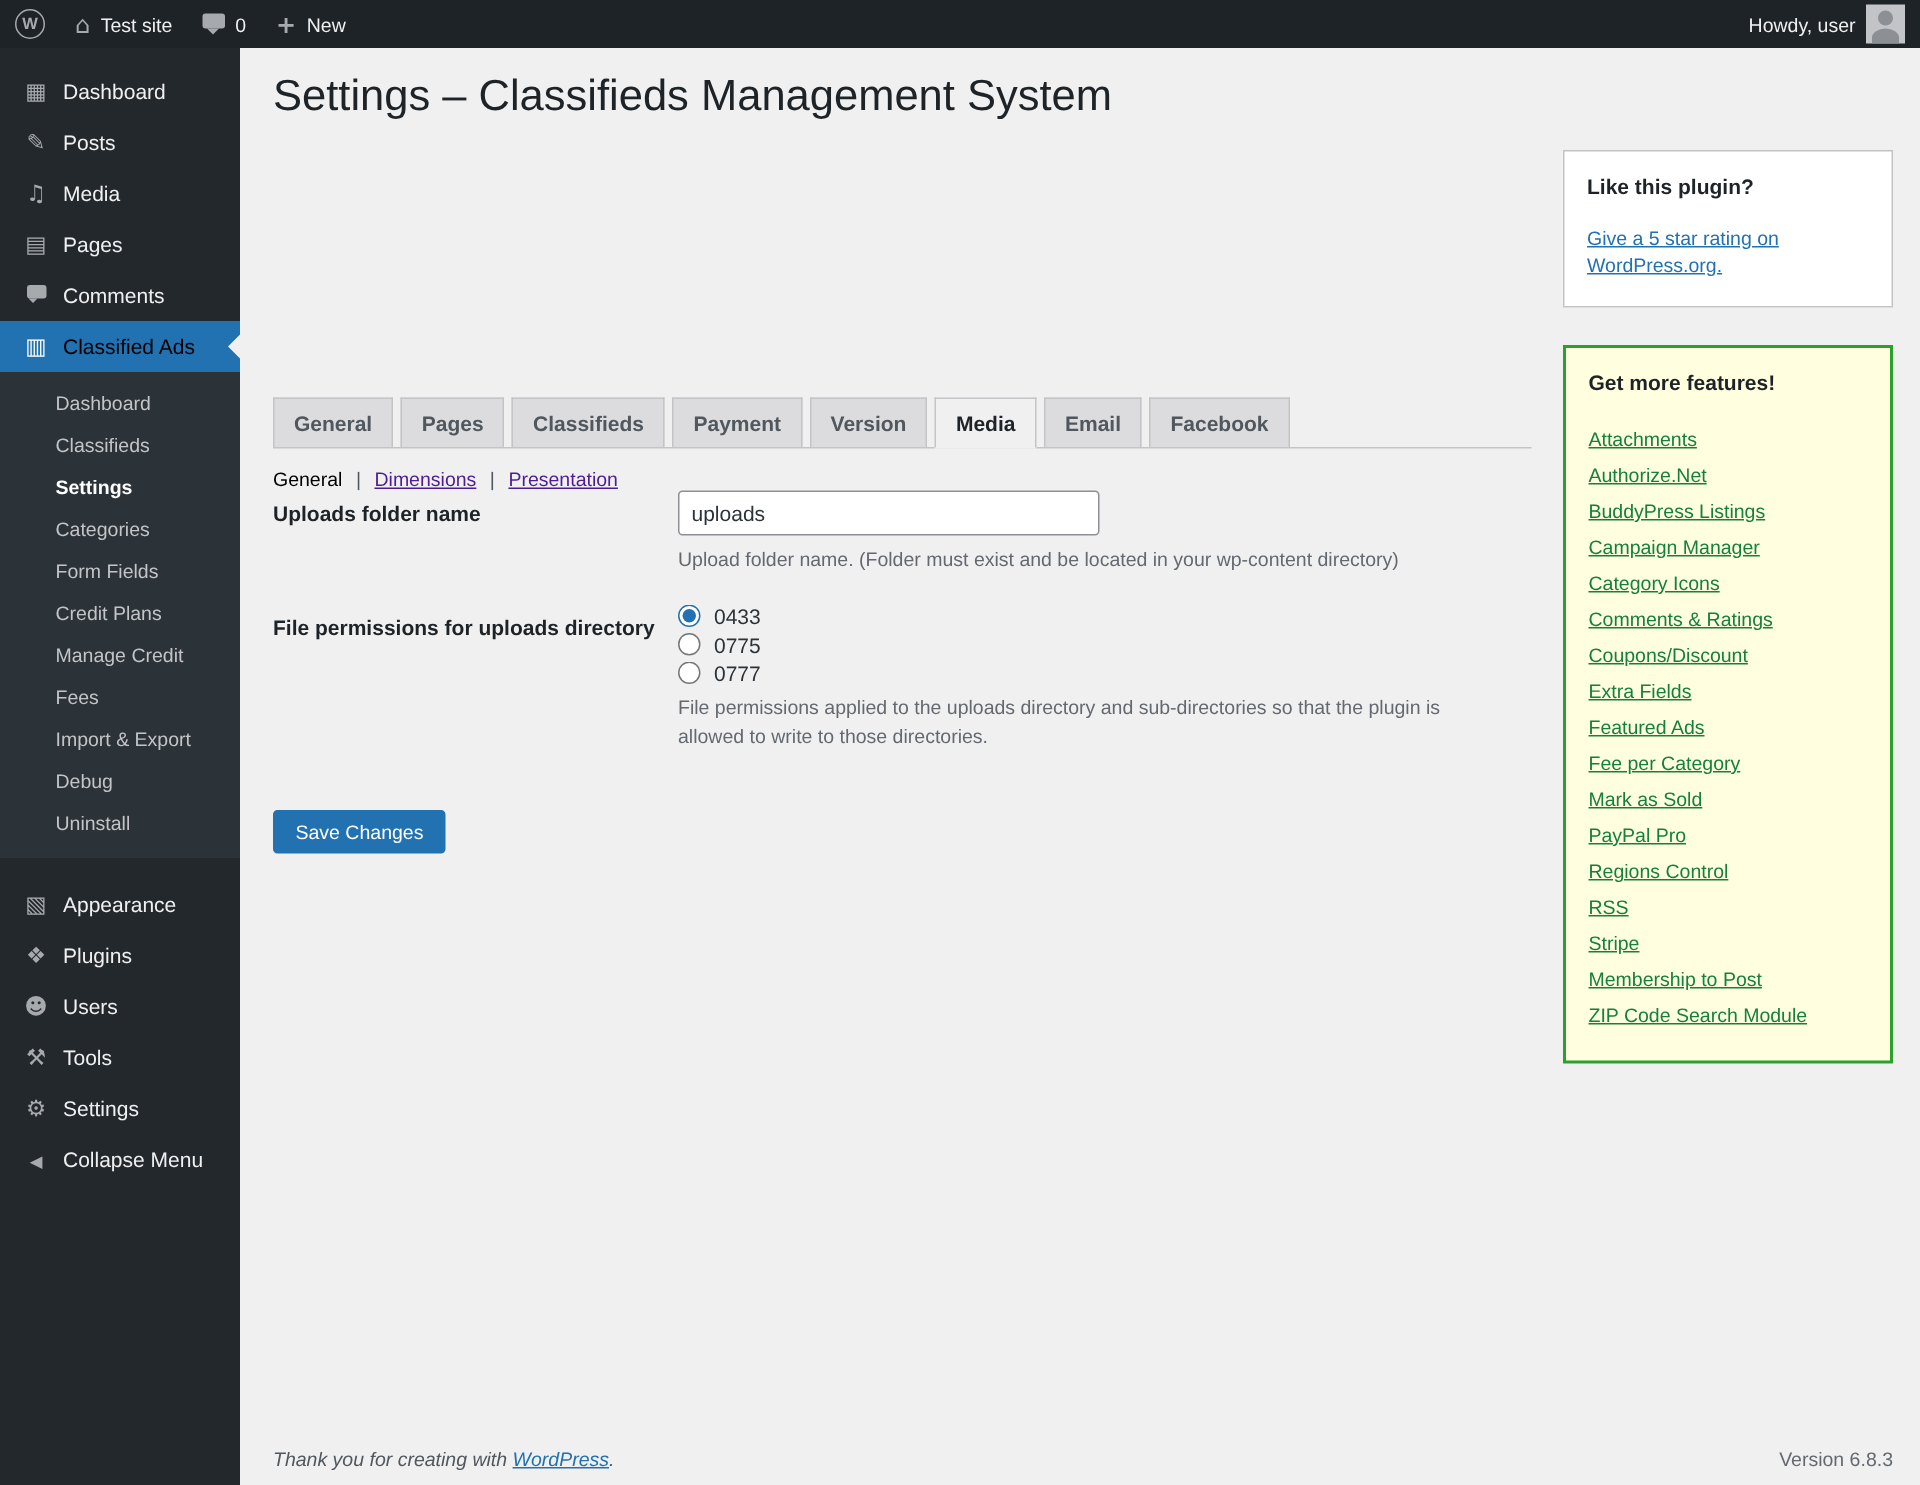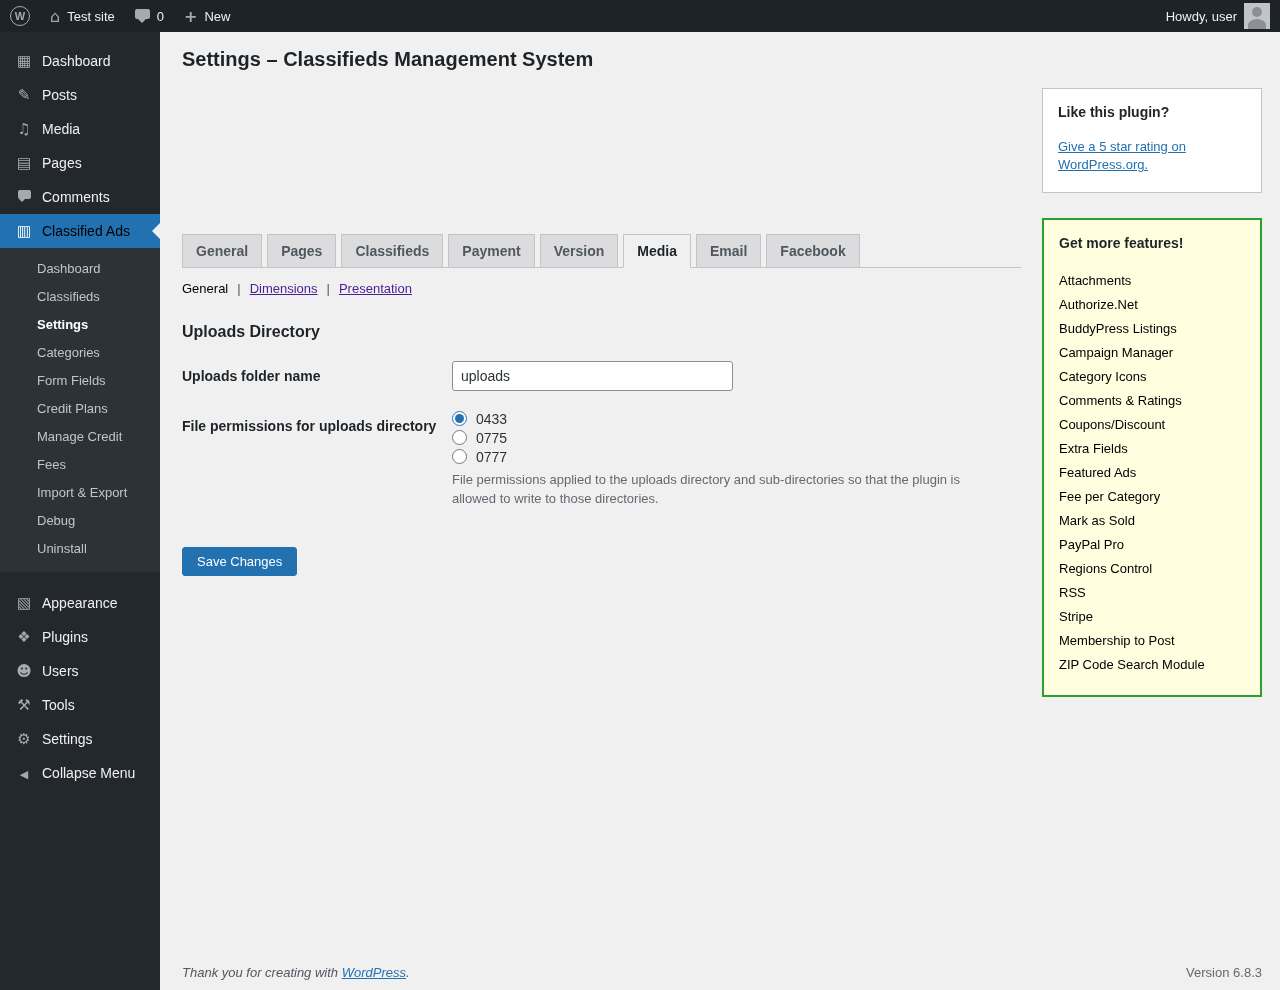--- a/index.html
+++ b/index.html
@@ -63,21 +63,21 @@
   .menu-item.active::after {
     content:""; position:absolute; right:0; top:50%; margin-top:-8px;
     border:8px solid transparent; border-right-color:#f0f0f1;
   }
   .submenu { background:#2c3338; padding:7px 0 9px; }
   .submenu-item { padding:6px 12px 6px 37px; font-size:13px; line-height:16px; color:#c3c4c7; cursor:pointer; }
   .submenu-item.active { color:#fff; font-weight:700; }
 
   
   #content { margin-left:160px; padding:14px 18px 0 22px; position:relative; min-height:958px; }
-  h1.page-title { font-size:20px; font-weight:700; color:#1d2327; line-height:1.3; margin-bottom:16px; }
+  h1.page-title { font-size:29px; font-weight:400; color:#1d2327; line-height:1.3; margin-bottom:16px; }
   .columns { display:flex; align-items:center; }
   .main-col { flex:1; min-width:0; }
 
   .nav-tabs { display:flex; align-items:flex-end; gap:5px; border-bottom:1px solid #c3c4c7; }
   .nav-tab {
     display:inline-block; padding:8px 13px; background:#dcdcde;
     border:1px solid #c3c4c7; border-bottom:none;
     font-size:14px; font-weight:600; color:#50575e; text-decoration:none; white-space:nowrap;
   }
   .nav-tab.active { background:#f0f0f1; color:#1d2327; margin-bottom:-1px; border-bottom:1px solid #f0f0f1; }
@@ -104,21 +104,21 @@
     margin-top:19px; padding:6px 14px; font-size:13px; font-family:inherit;
     color:#fff; background:#2271b1; border:1px solid #2271b1; border-radius:3px; cursor:pointer;
   }
 
   
   .rail { width:220px; flex-shrink:0; margin-left:21px; }
   .rail-box { background:#fff; border:1px solid #c3c4c7; padding:12px 15px 18px; margin-bottom:25px; font-size:13px; }
   .rail-box h3 { font-size:14px; font-weight:600; color:#1d2327; line-height:1.35; margin:2px 0 16px; }
   .rail-link { color:#2271b1; text-decoration:underline; line-height:1.4; display:inline-block; }
   .rail-box.features { background:#ffffe0; border:2px solid #2ca02c; }
-  .feature-link { display:block; width:fit-content; color:#000000; line-height:24px; }
+  .feature-link { display:block; width:fit-content; color:#15803d; text-decoration:underline; line-height:24px; }
   .support-line { line-height:24px; color:#3c434a; margin:0; }
   .support-line a { color:#2271b1; text-decoration:underline; }
 
   
   .footer { position:absolute; left:22px; right:18px; bottom:10px; display:flex; justify-content:space-between; align-items:center; font-size:13px; }
   .footer-left { font-style:italic; color:#50575e; }
   .footer-left a { color:#2271b1; text-decoration:underline; }
   .footer-right { color:#646970; }
 </style>
 </head>
@@ -231,26 +231,26 @@
           <a class="nav-tab">Version</a>
           <a class="nav-tab active">Media</a>
           <a class="nav-tab">Email</a>
           <a class="nav-tab">Facebook</a>
       </div>
 
       <div class="subnav">
         <span class="subnav-item current"><a>General</a></span><span class="subnav-item"><a>Dimensions</a></span><span class="subnav-item"><a>Presentation</a></span>
       </div>
 
-      <h2 class="section-title">Uploads Directory</h2>
 
       <div class="form-row">
         <div class="form-label">Uploads folder name</div>
         <div class="form-field">
           <input type="text" class="text-input" value="uploads" style="">
+          <p class="description">Upload folder name. (Folder must exist and be located in your wp-content directory)</p>
         </div>
       </div>
 
       <div class="form-row">
         <div class="form-label">File permissions for uploads directory</div>
         <div class="form-field">
           <label class="radio-row checked">
               <input type="radio" name="perm" class="radio-input" checked="" style="">
               <span class="radio-label">0433</span>
             </label>

